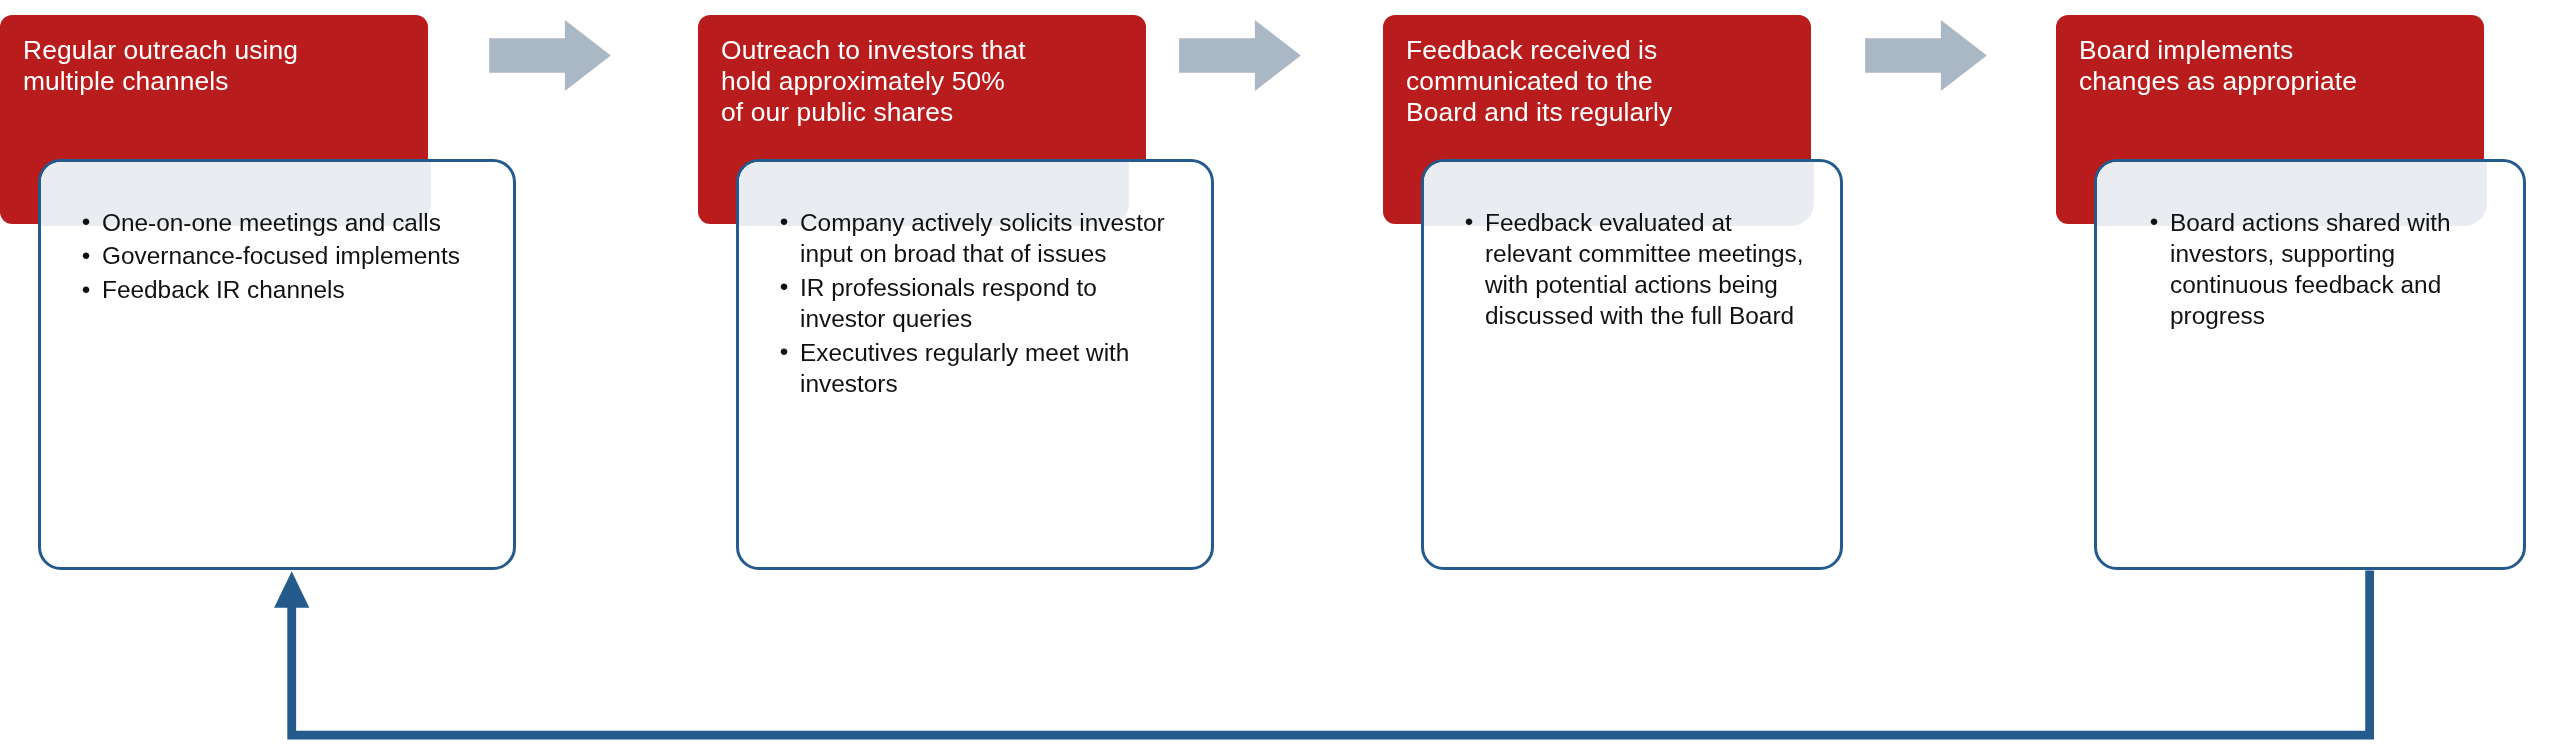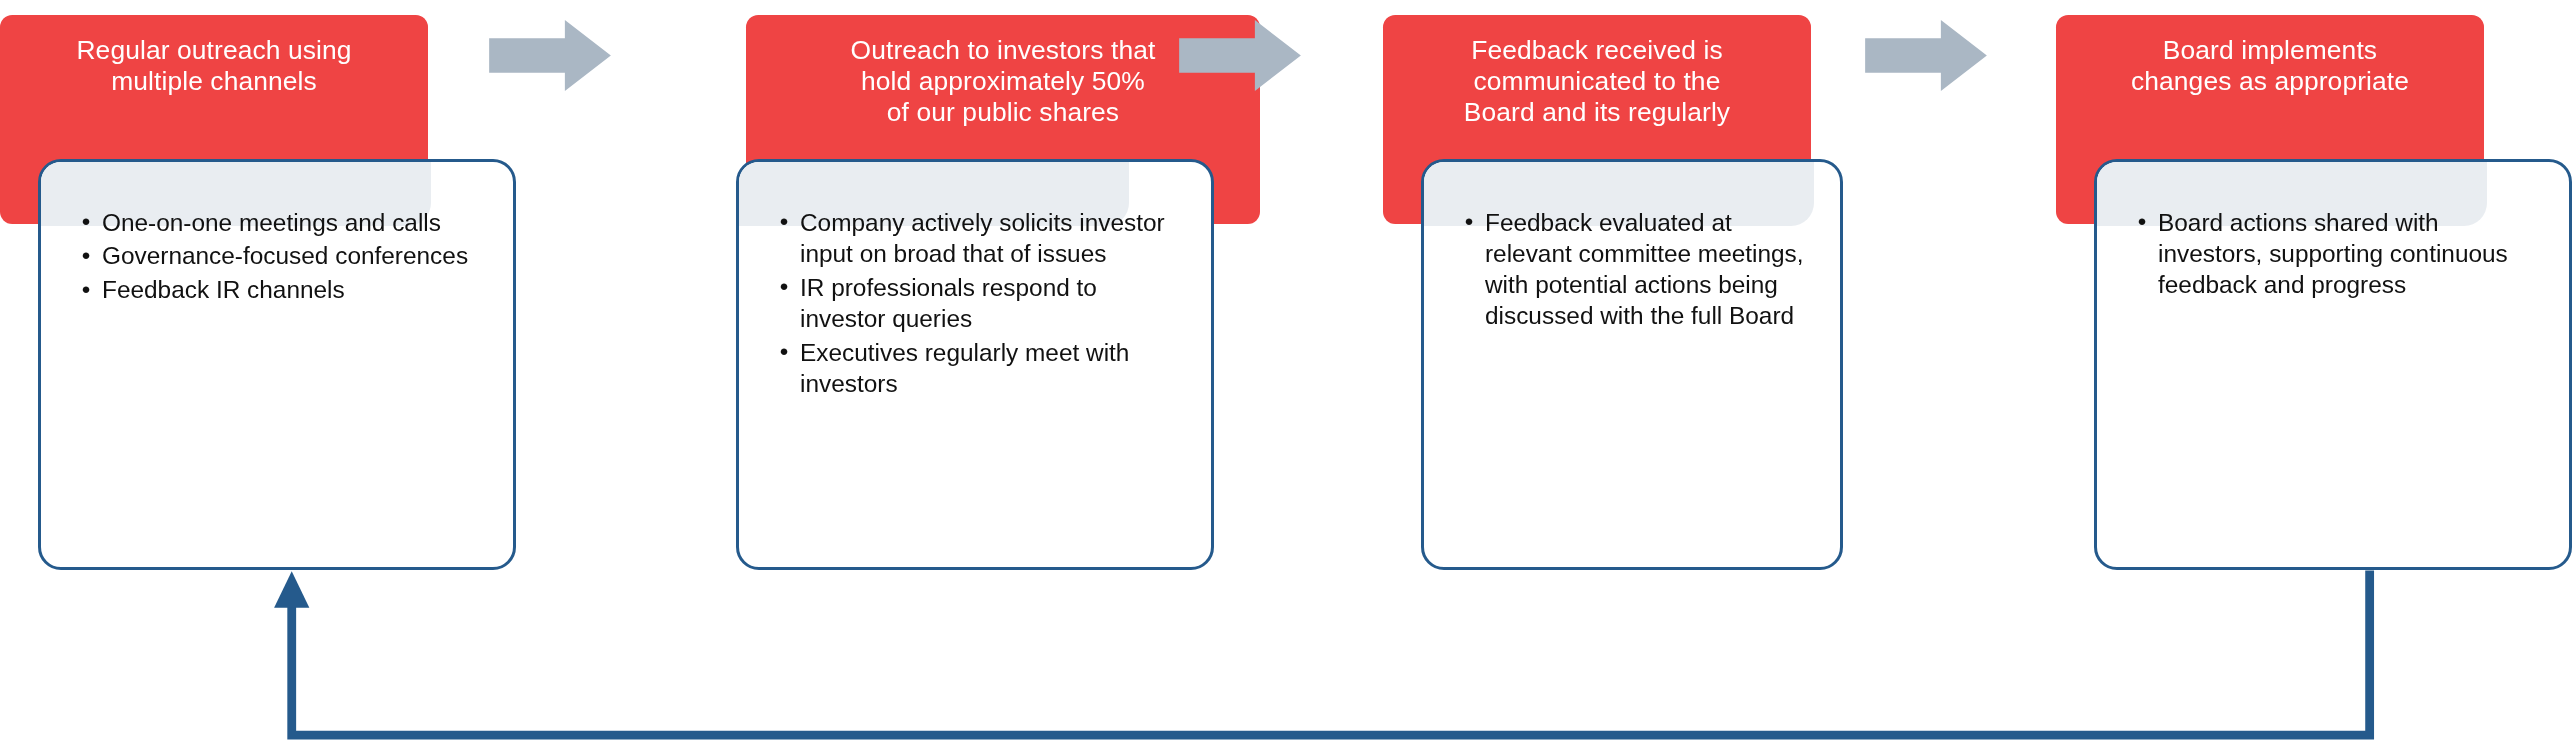--- a/index.html
+++ b/index.html
@@ -24,25 +24,24 @@
     top: 0;
     height: 750px;
   }
 
   
   .stage-header {
     position: absolute;
     top: 15px;
     left: 0;
     height: 209px;
-    background: #ef4444;
+    background: #b91c1c;
     border-radius: 12.2px;
     box-sizing: border-box;
     padding: 20.3px 23px 0 23px;
-    text-align: center;
   }
   .stage-header-text {
     color: #ffffff;
     font-size: 26.4px;
     line-height: 1.17;
     font-weight: 400;
     letter-spacing: 0.1px;
     white-space: pre-line;
   }
 
@@ -115,34 +114,34 @@
 
   <div class="stage" style="left:0px;width:522px;">
     <div class="stage-header" style="width:428px;">
       <div class="stage-header-text">Regular outreach using
 multiple channels</div>
     </div>
     <div class="stage-card" style="left:38px;width:478px;">
       <div class="card-tint" style="width:390px;height:64px;"></div>
       <ul class="bullets">
         <li>One-on-one meetings and calls</li>
-        <li>Governance-focused conferences</li>
+        <li>Governance-focused implements</li>
         <li>Feedback IR channels</li>
       </ul>
     </div>
   </div>
 
   <div class="flow-arrow" style="left:489px;">
     <svg viewBox="0 0 180 105" xmlns="http://www.w3.org/2000/svg">
       <polygon points="0,27 112,27 112,0 180,52.5 112,105 112,78 0,78" fill="#aab7c4"></polygon>
     </svg>
   </div>
 
   <div class="stage" style="left:698px;width:522px;">
-    <div class="stage-header" style="width:514px;margin-left:48px;">
+    <div class="stage-header" style="width:448px;">
       <div class="stage-header-text">Outreach to investors that
 hold approximately 50%
 of our public shares</div>
     </div>
     <div class="stage-card" style="left:38px;width:478px;">
       <div class="card-tint" style="width:390px;height:64px;"></div>
       <ul class="bullets">
         <li>Company actively solicits investor input on broad that of issues</li>
         <li>IR professionals respond to investor queries</li>
         <li>Executives regularly meet with investors</li>
@@ -174,21 +173,21 @@
     <svg viewBox="0 0 180 105" xmlns="http://www.w3.org/2000/svg">
       <polygon points="0,27 112,27 112,0 180,52.5 112,105 112,78 0,78" fill="#aab7c4"></polygon>
     </svg>
   </div>
 
   <div class="stage" style="left:2056px;width:520px;">
     <div class="stage-header" style="width:428px;">
       <div class="stage-header-text">Board implements
 changes as appropriate</div>
     </div>
-    <div class="stage-card" style="left:38px;width:478px;">
+    <div class="stage-card" style="left:38px;width:432px;padding-left:12px;">
       <div class="card-tint" style="width:390px;height:64px;"></div>
       <ul class="bullets">
         <li>Board actions shared with investors, supporting continuous feedback and progress</li>
       </ul>
     </div>
   </div>
 
   <div class="feedback-loop">
     <svg viewBox="0 0 3801 1107" xmlns="http://www.w3.org/2000/svg">
 

